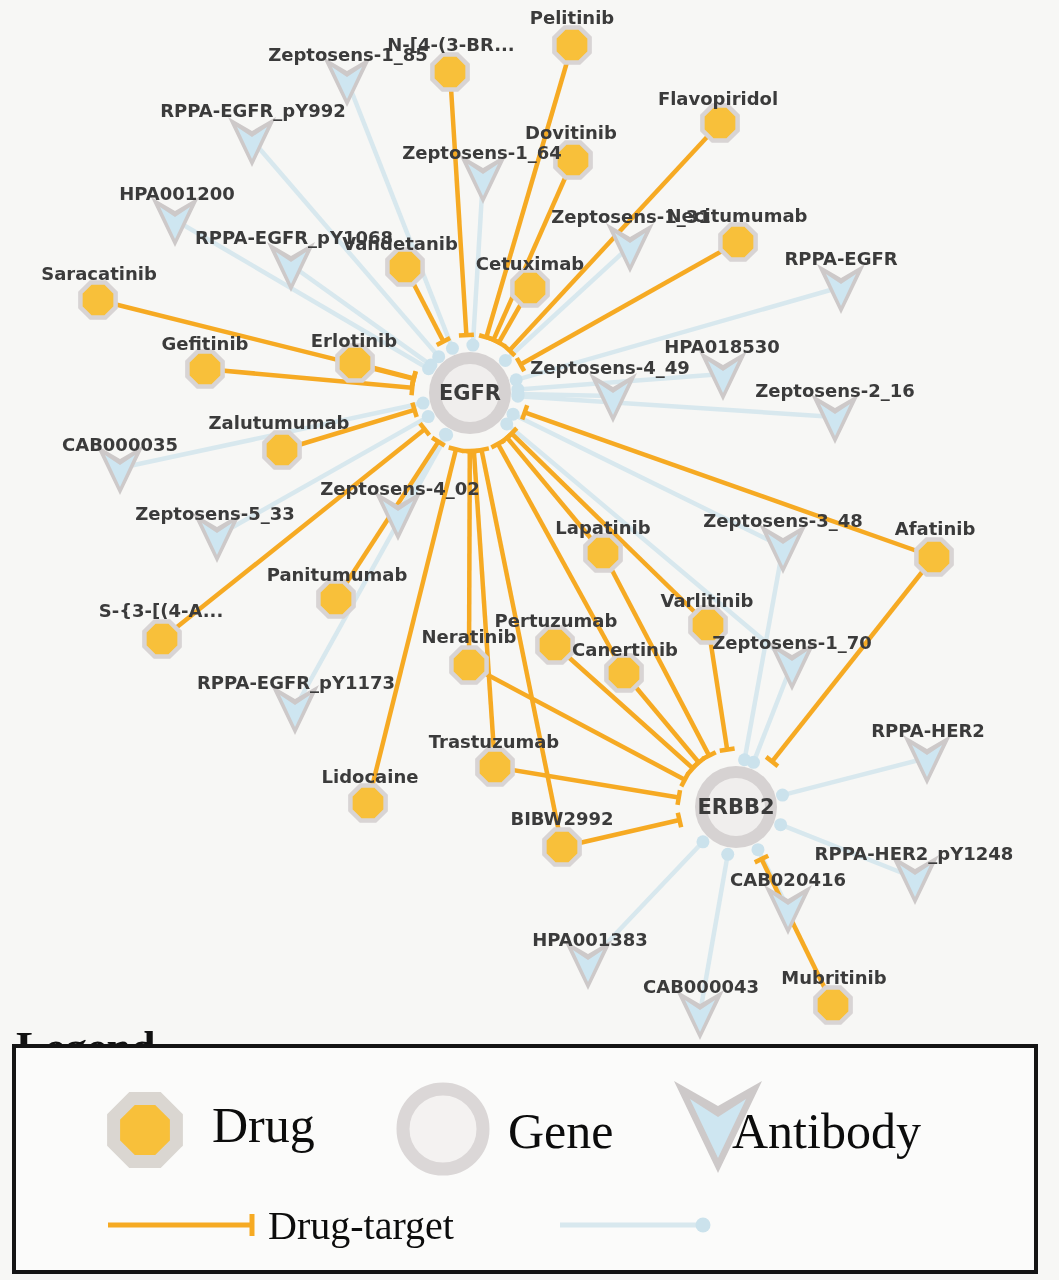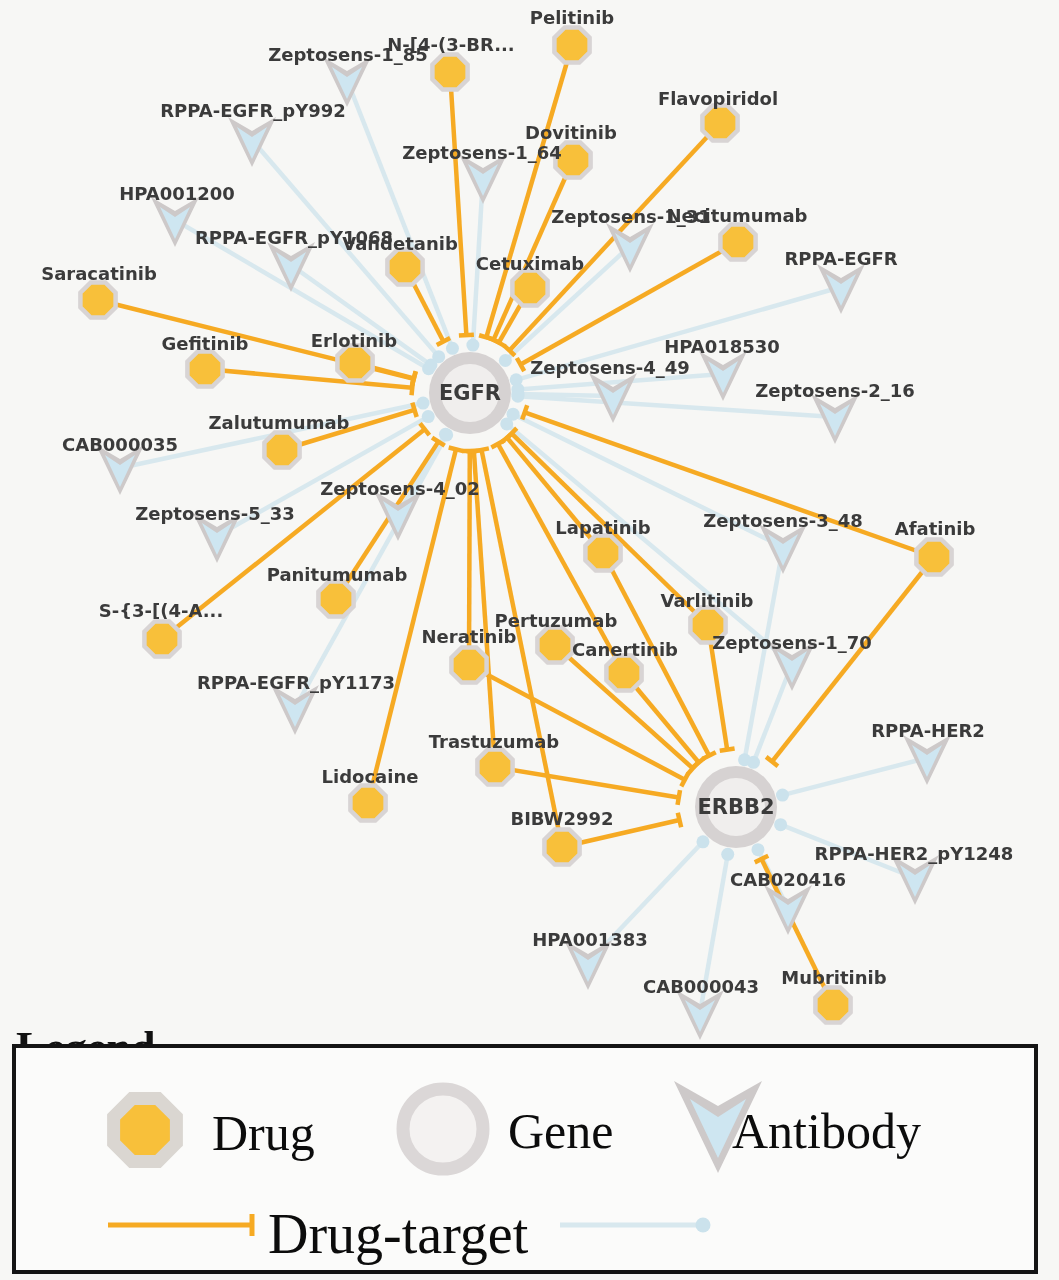--- a/index.html
+++ b/index.html
@@ -6,21 +6,21 @@
   body{background:#e9e9e9;font-family:"DejaVu Sans",sans-serif;}
   .stage{position:relative;width:1059px;height:1280px;background:#f7f7f5;overflow:hidden;margin:0 auto;}
   #net{position:absolute;left:0;top:0;z-index:1;}
   .node-label{font-family:"DejaVu Sans",sans-serif;font-weight:bold;fill:#3b3b3b;}
   .legend-title{position:absolute;left:16px;top:993px;z-index:2;
     font-family:"Liberation Serif","DejaVu Serif",serif;font-weight:bold;font-size:44px;color:#111;margin-top:29px;}
   .legend-box{position:absolute;left:12px;top:1044px;width:1018px;height:222px;z-index:2;
     border:4px solid #141414;background:#fbfbfa;}
   .legend-box .abs{position:absolute;}
   .leg-label-1{font-family:"Liberation Serif","DejaVu Serif",serif;font-size:50px;color:#0c0c0c;line-height:1;}
-  .leg-label-2{font-family:"Liberation Serif","DejaVu Serif",serif;font-size:56px;color:#0c0c0c;line-height:1;}
+  .leg-label-2{font-family:"Liberation Serif","DejaVu Serif",serif;font-size:40px;color:#0c0c0c;line-height:1;}
 </style>
 </head>
 <body>
 
 <div class="stage">
 
   <svg id="net" width="1059" height="1280" viewBox="0 0 1059 1280">
       <g>
         <line x1="347" y1="80" x2="452.4442702687937" y2="348.32566336693026" stroke="#D8E8EE" stroke-width="4.5"></line>
         <line x1="252" y1="140" x2="438.66742852785796" y2="356.63696980526635" stroke="#D8E8EE" stroke-width="4.5"></line>
@@ -362,21 +362,21 @@
       </g>
     </svg>
 
   <div class="legend-title">Legend</div>
 
   <div class="legend-box">
 
     <svg class="abs" style="left:81px;top:34px" width="96" height="96" viewBox="-48 -48 96 96">
       <path d="M31.4,13 L13,31.4 L-13,31.4 L-31.4,13 L-31.4,-13 L-13,-31.4 L13,-31.4 L31.4,-13 Z" fill="#F8C03A" stroke="#DAD6D1" stroke-width="13"></path>
     </svg>
-    <div class="abs leg-label-1" style="left:196px;top:60px">Drug</div>
+    <div class="abs leg-label-1" style="left:196px;top:52px">Drug</div>
 
     <svg class="abs" style="left:377px;top:31px" width="100" height="100" viewBox="-50 -50 100 100">
       <circle r="40" fill="#F4F2F1" stroke="#DBD7D7" stroke-width="13"></circle>
     </svg>
     <div class="abs leg-label-1" style="left:492px;top:58px">Gene</div>
 
     <svg class="abs" style="left:657px;top:25px" width="90" height="110" viewBox="-45 -50 90 110">
       <path d="M-44,-42 L0,-17 L44,-42 L0,50 Z" fill="#CDC9C9"></path>
       <path d="M-28,-24 L0,-6 L28,-24 L0,35 Z" fill="#CEE6F1"></path>
     </svg>

